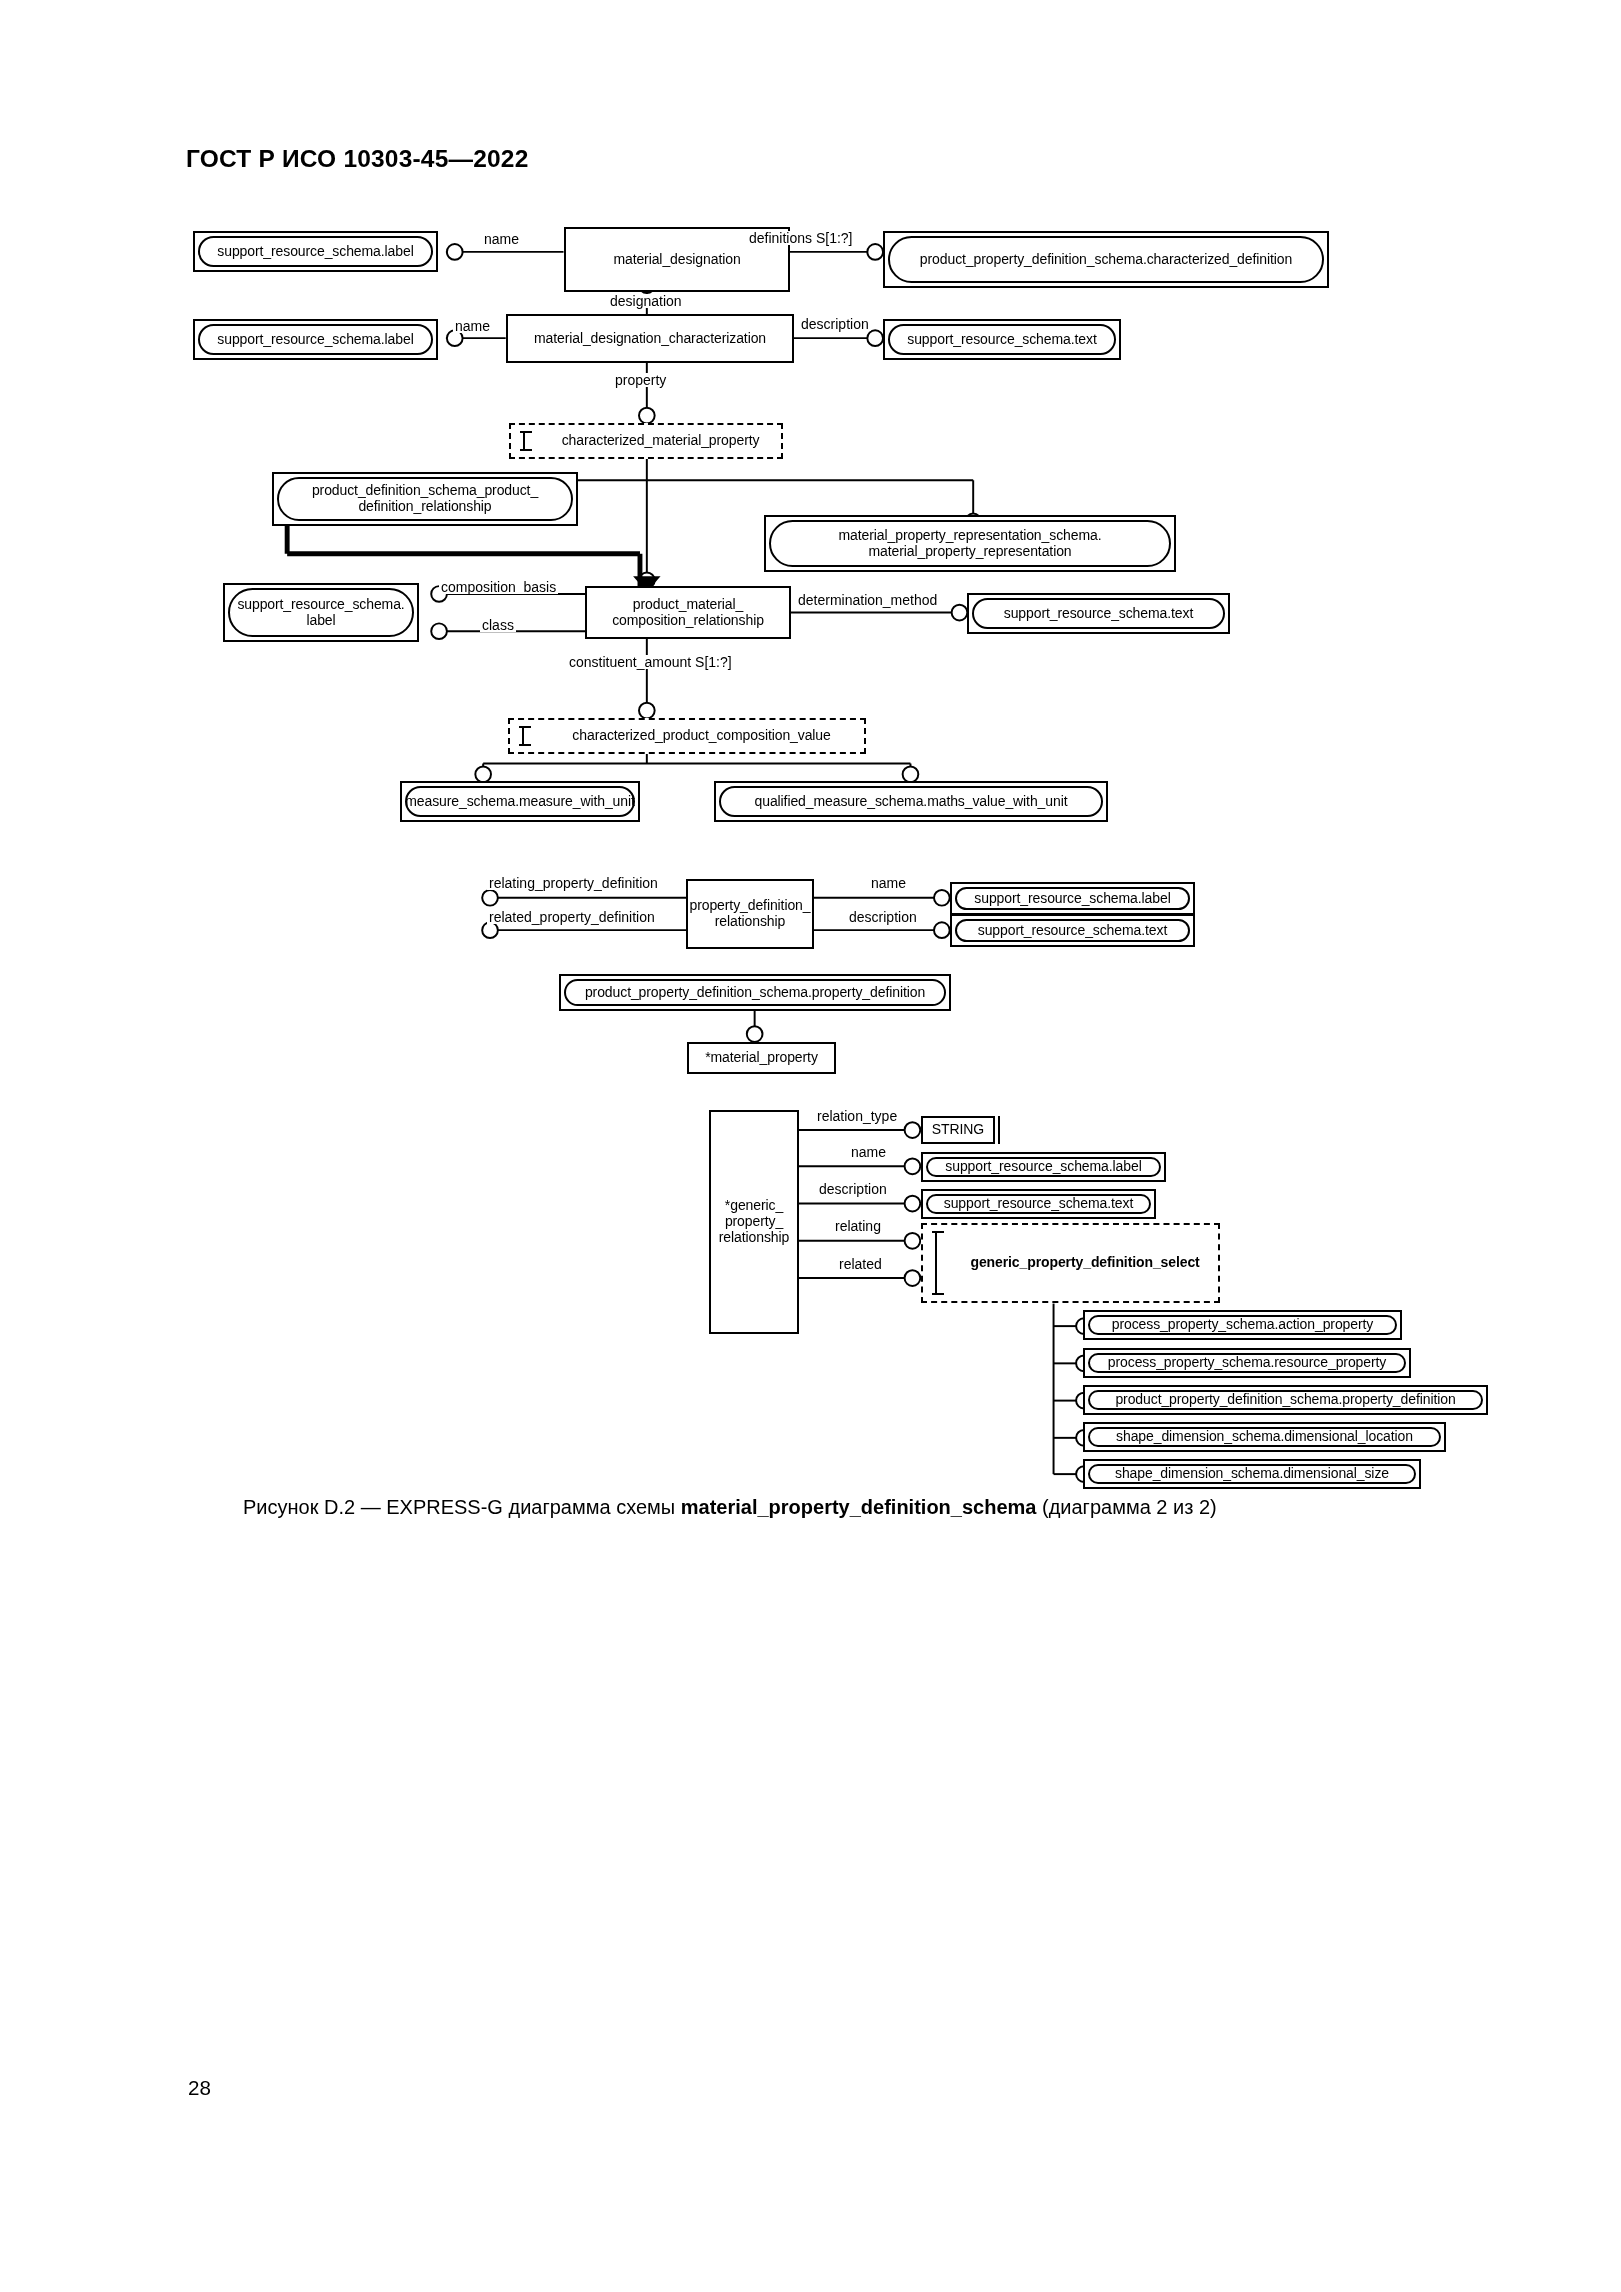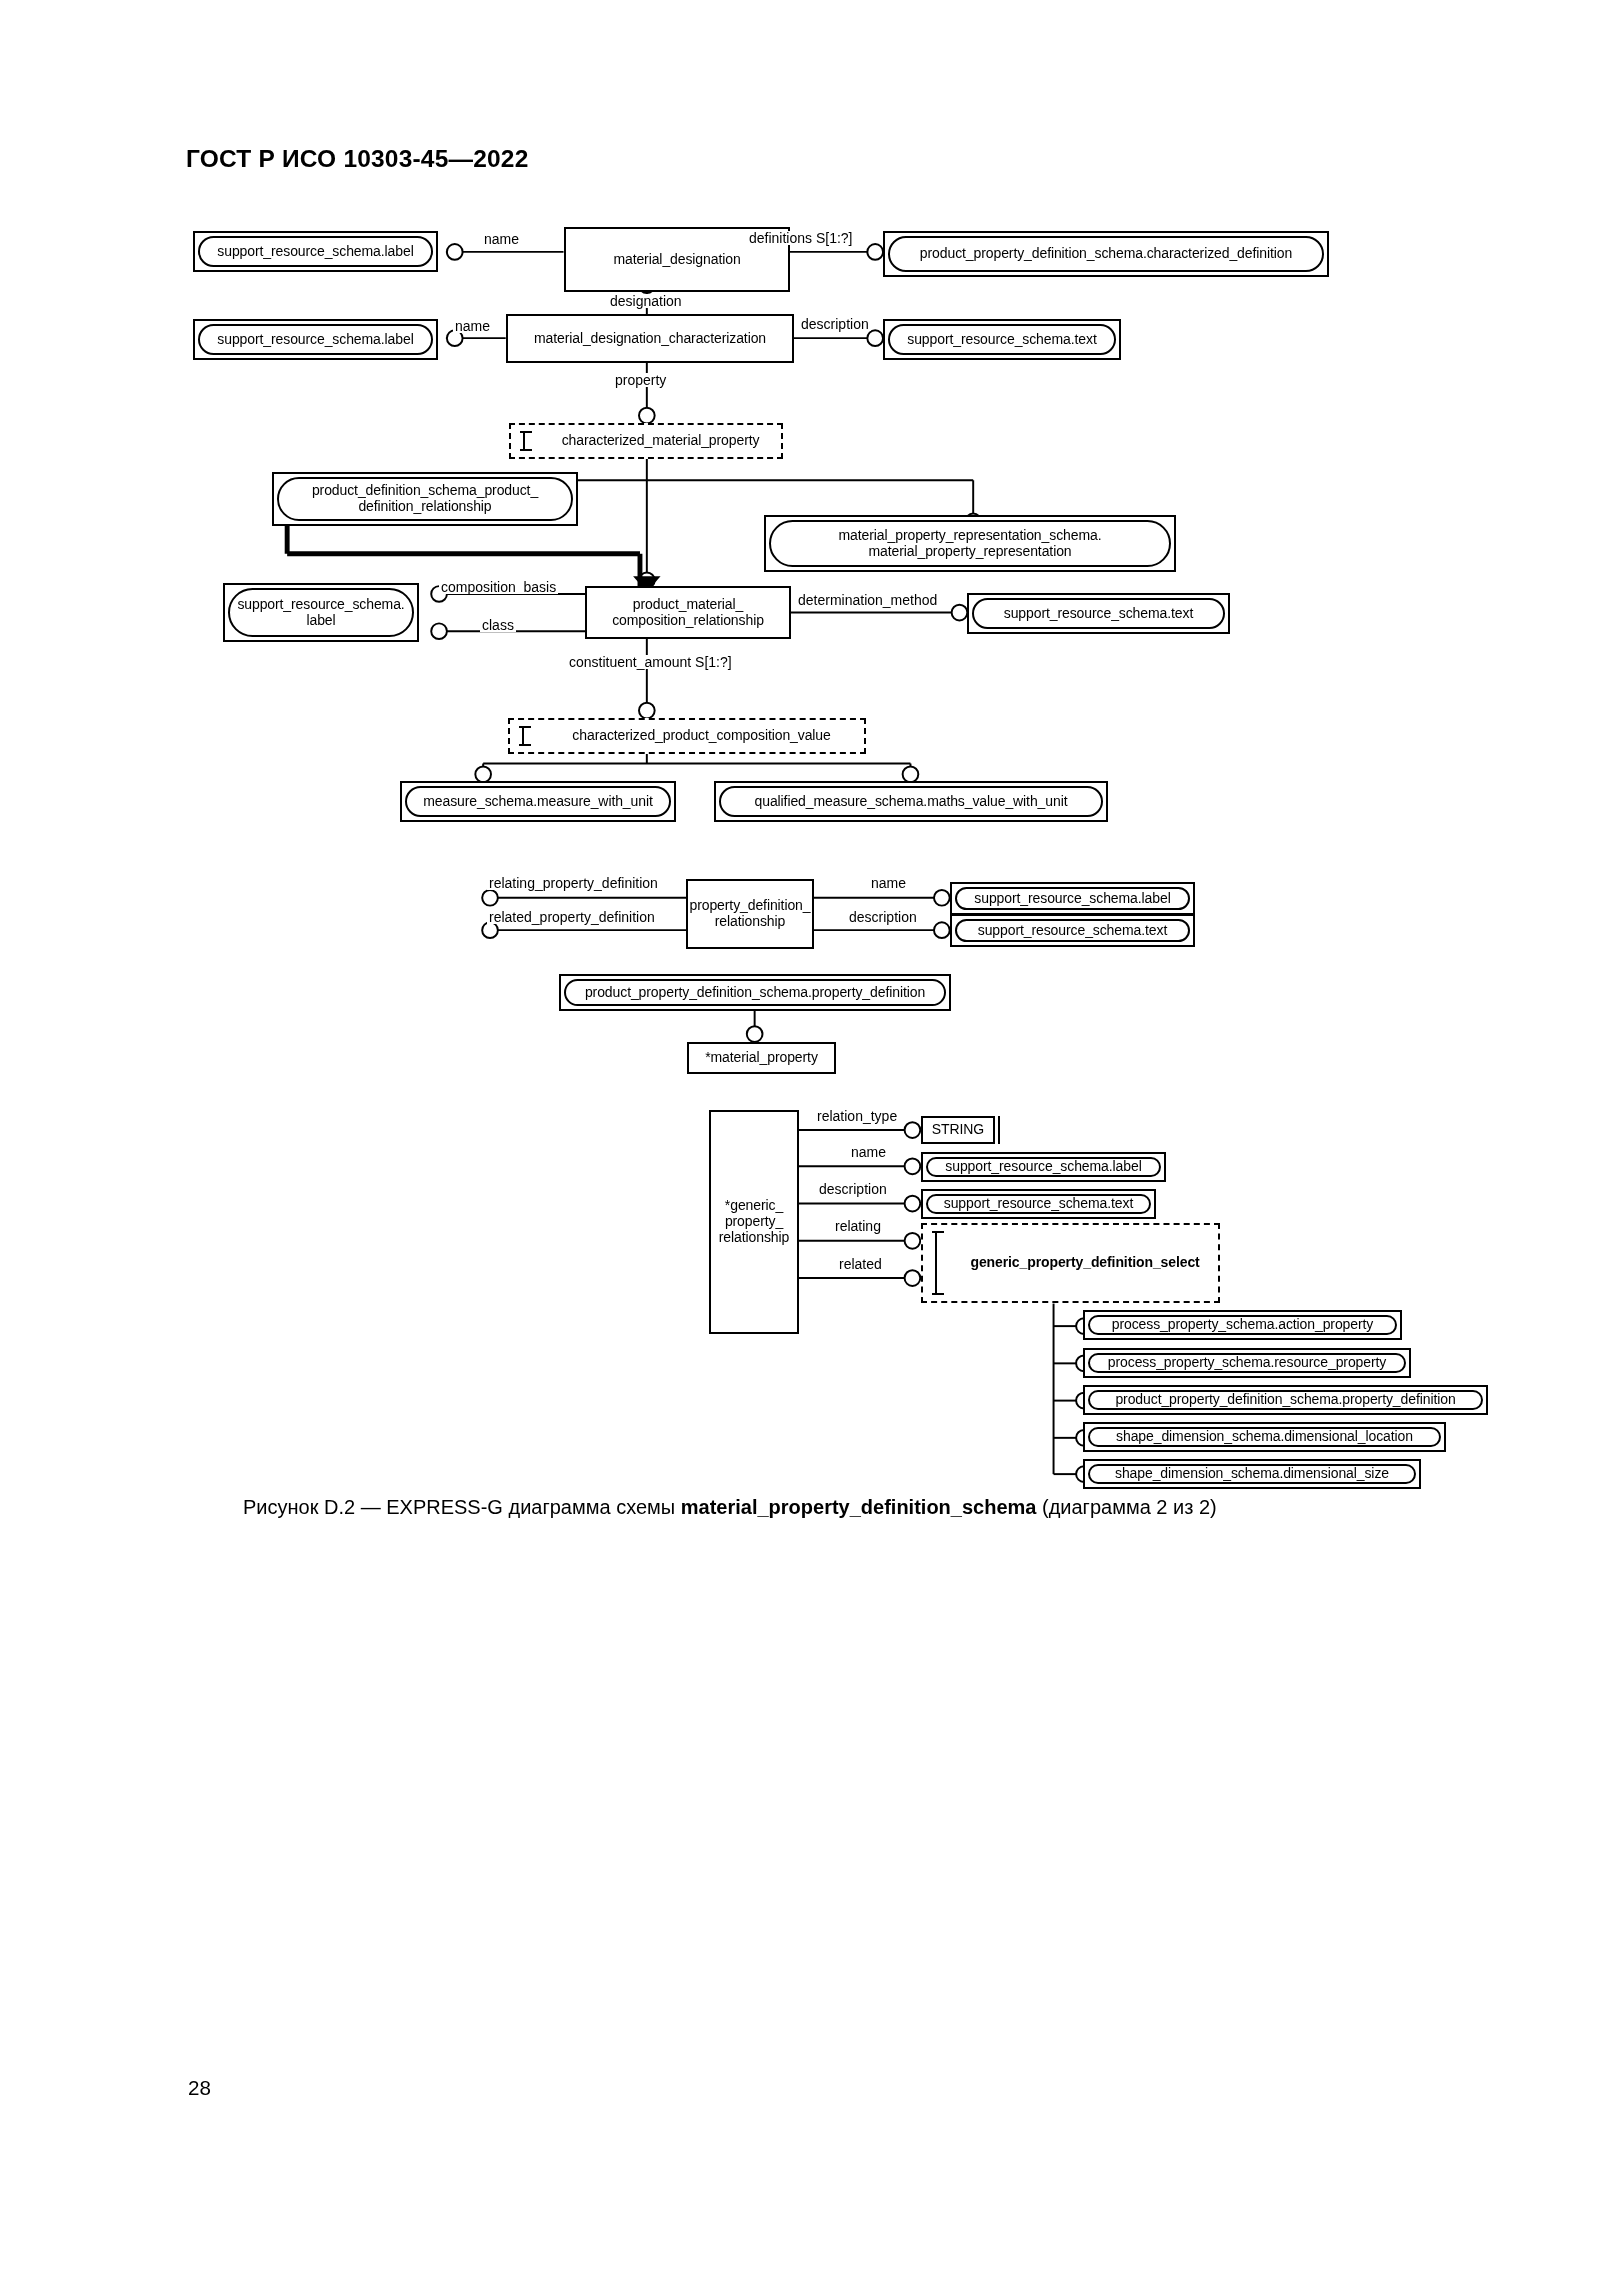--- a/index.html
+++ b/index.html
@@ -248,21 +248,21 @@
         <circle cx="1106" cy="1504" r="8" fill="#fff"></circle>
       </g>
     </svg>
 
     <div class="node ref" style="left:193px;top:231px;width:245px;height:41px;">
       <div class="inner">support_resource_schema.label</div>
     </div>
 
     <div class="node entity" style="left:564px;top:227px;width:226px;height:65px;">material_designation</div>
 
-    <div class="node ref" style="left:883px;top:231px;width:446px;height:46px;">
+    <div class="node ref" style="left:883px;top:231px;width:446px;height:57px;">
       <div class="inner">product_property_definition_schema.characterized_definition</div>
     </div>
 
     <div class="node ref" style="left:193px;top:319px;width:245px;height:41px;">
       <div class="inner">support_resource_schema.label</div>
     </div>
 
     <div class="node entity" style="left:506px;top:314px;width:288px;height:49px;">material_designation_characterization</div>
 
     <div class="node ref" style="left:883px;top:319px;width:238px;height:41px;">
@@ -294,21 +294,21 @@
 
     <div class="node ref" style="left:967px;top:593px;width:263px;height:41px;">
       <div class="inner">support_resource_schema.text</div>
     </div>
 
     <div class="node select" style="left:508px;top:718px;width:358px;height:36px;">
       <span class="tick"></span>
       <span class="lbl">characterized_product_composition_value</span>
     </div>
 
-    <div class="node ref" style="left:400px;top:781px;width:276px;height:41px;">
+    <div class="node ref" style="left:400px;top:781px;width:240px;height:41px;">
       <div class="inner">measure_schema.measure_with_unit</div>
     </div>
 
     <div class="node ref" style="left:714px;top:781px;width:394px;height:41px;">
       <div class="inner">qualified_measure_schema.maths_value_with_unit</div>
     </div>
 
 
     <div class="node entity" style="left:686px;top:879px;width:128px;height:70px;">property_definition_
 relationship</div>

